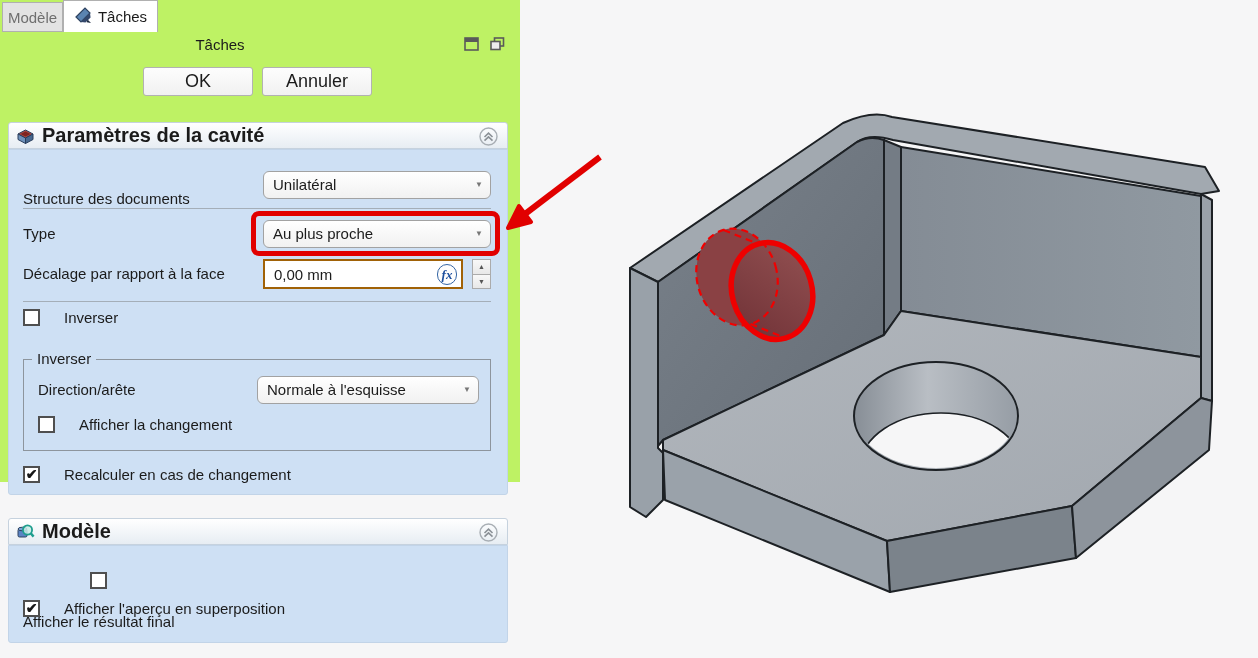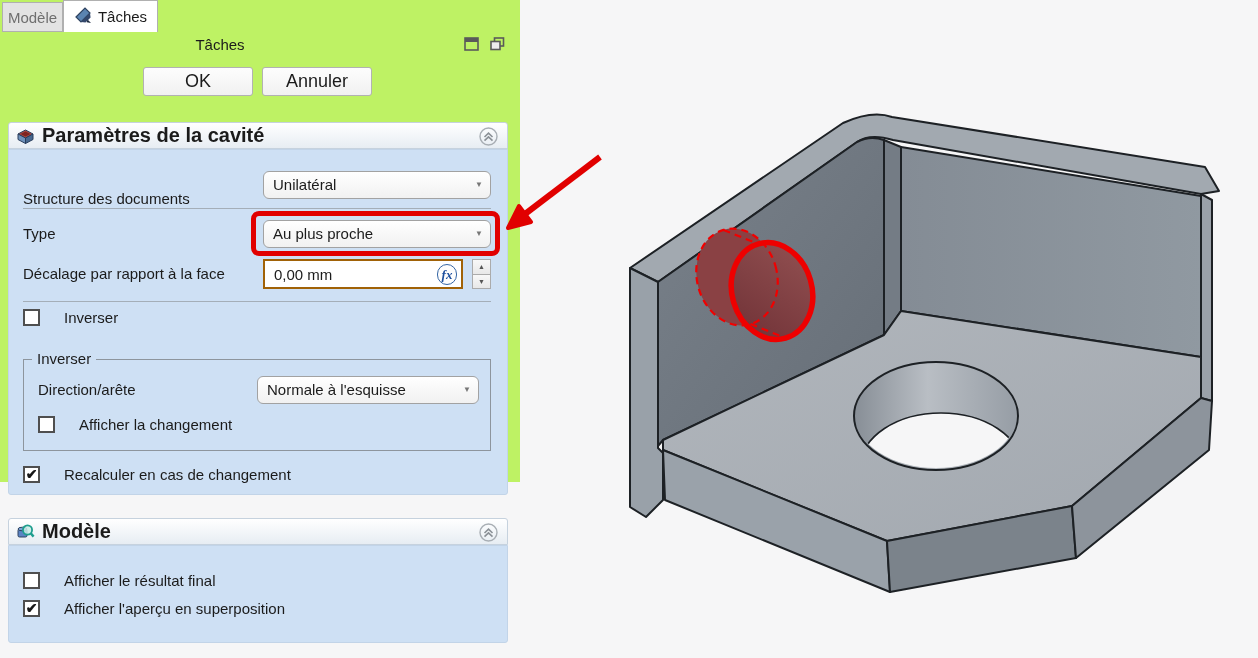--- a/index.html
+++ b/index.html
@@ -174,21 +174,21 @@
     <span class="sec-title">Modèle</span>
     <span class="collapse">
       <svg width="19" height="19" viewBox="0 0 19 19">
         <circle cx="9.5" cy="9.5" r="8.5" fill="none" stroke="#a8aeb4" stroke-width="1.4"></circle>
         <polyline points="5.5,10 9.5,6.2 13.5,10" fill="none" stroke="#8a9096" stroke-width="1.6"></polyline>
         <polyline points="5.5,13.6 9.5,9.8 13.5,13.6" fill="none" stroke="#8a9096" stroke-width="1.6"></polyline>
       </svg>
     </span>
   </div>
   <div class="sec-body" style="top:545px;height:98px;">
-    <div class="cbrow" style="left:14px;top:26px;">
+    <div class="cbrow" style="left:14px;top:26px;flex-direction:column;">
       <div class="cbox"></div>
       <span class="cblabel">Afficher le résultat final</span>
     </div>
     <div class="cbrow" style="left:14px;top:54px;">
       <div class="cbox">✔</div>
       <span class="cblabel">Afficher l'aperçu en superposition</span>
     </div>
   </div>
 </div>
 

